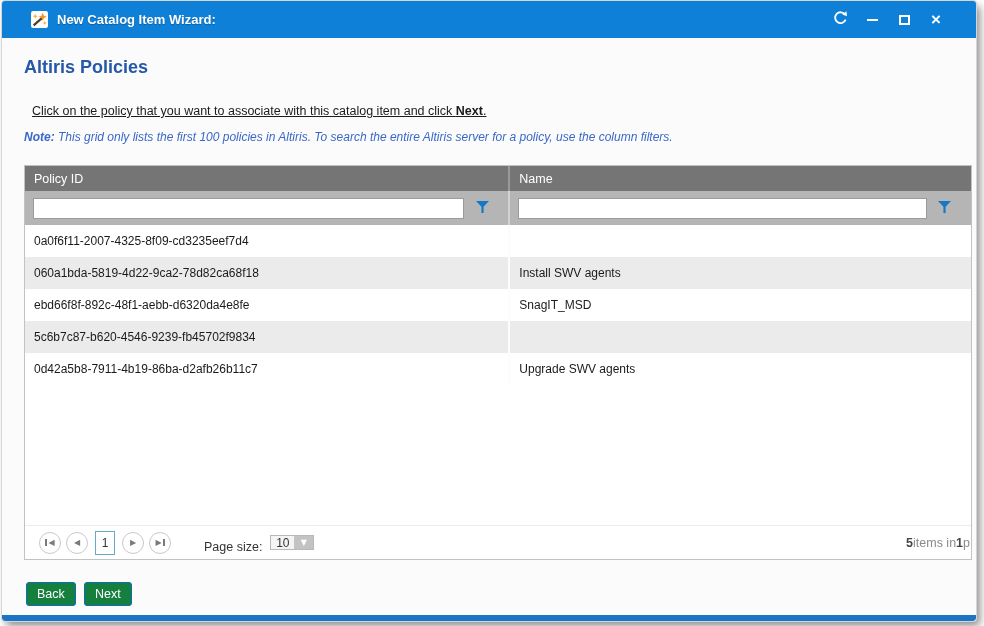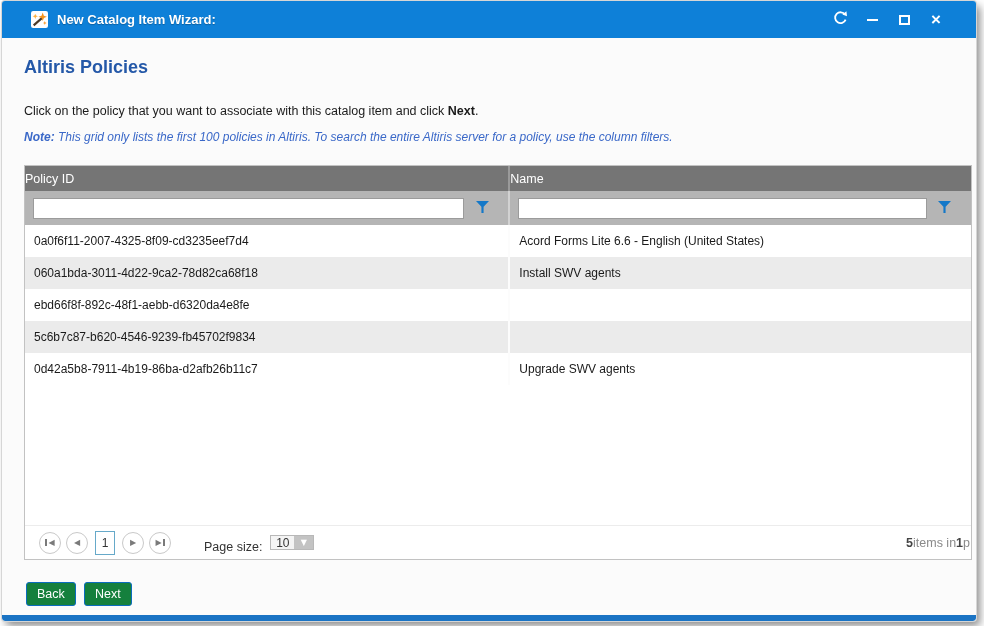--- a/index.html
+++ b/index.html
@@ -39,41 +39,42 @@
   }
   .glyph-min { width: 11px; height: 2px; background: #fff; display: block; }
   .glyph-max { width: 11px; height: 10px; border: 2px solid #fff; display: block; }
   .glyph-close { font-size: 17px; font-weight: bold; line-height: 1; }
   
   .heading {
     position: absolute; left: 22px; top: 56px;
     font-size: 18px; font-weight: bold; color: #2458a8;
   }
   .instruction {
-    position: absolute; left: 22px; top: 103px;
-    font-size: 12.5px; color: #1b1b1b;
+    position: absolute; left: 30px; top: 103px;
+    font-size: 12.5px; color: #1b1b1b; text-decoration: underline;
   }
   .instruction b { font-weight: bold; }
   .note {
     position: absolute; left: 22px; top: 129px;
     font-size: 12px; font-style: italic; color: #3a68c8;
   }
   .note b { font-weight: bold; }
   
   .grid {
     position: absolute; left: 22px; top: 164px;
     width: 948px; height: 395px;
     background: #ffffff;
     border: 1px solid #c2c2c2;
     display: flex; flex-direction: column;
     overflow: hidden;
   }
   .grid-header { display: flex; height: 25px; background: #757575; flex: 0 0 auto; }
   .gh-cell {
     color: #ffffff; font-size: 12.5px; display: flex; align-items: center;
+    padding-left: 9px;
   }
   .gh-cell.c1 { width: 51.3%; border-right: 2px solid #9a9a9a; }
   .gh-cell.c2 { width: 48.7%; }
   .grid-filter { display: flex; height: 34px; background: #b5b5b5; flex: 0 0 auto; }
   .gf-cell { display: flex; align-items: center; padding: 0 8px; }
   .gf-cell.c1 { width: 51.3%; border-right: 2px solid #d2d2d2; }
   .gf-cell.c2 { width: 48.7%; }
   .filter-input {
     flex: 1 1 auto; height: 21px; border: 1px solid #9b9b9b;
     background: #ffffff; font-size: 12px; padding: 0 4px;
@@ -223,28 +224,28 @@
               <polygon points="0,0 12,0 7,5.2 7,11 5,11 5,5.2" fill="#1478c8"></polygon>
             </svg>
           </span>
         </button>
       </div>
     </div>
 
     <div class="grid-rows">
       <div class="grid-row">
         <div class="gr-cell c1">0a0f6f11-2007-4325-8f09-cd3235eef7d4</div>
-        <div class="gr-cell c2">Acord Forms Lite 6.6 - English (United States)</div>
-      </div>
-      <div class="grid-row">
-        <div class="gr-cell c1">060a1bda-3011-4d22-9ca2-78d82ca68f18</div>
+      </div>
+      <div class="grid-row">
+        <div class="gr-cell c1">060a1bda-5819-4d22-9ca2-78d82ca68f18</div>
         <div class="gr-cell c2">Install SWV agents</div>
       </div>
       <div class="grid-row">
         <div class="gr-cell c1">ebd66f8f-892c-48f1-aebb-d6320da4e8fe</div>
+        <div class="gr-cell c2">SnagIT_MSD</div>
       </div>
       <div class="grid-row">
         <div class="gr-cell c1">5c6b7c87-b620-4546-9239-fb45702f9834</div>
       </div>
       <div class="grid-row">
         <div class="gr-cell c1">0d42a5b8-7911-4b19-86ba-d2afb26b11c7</div>
         <div class="gr-cell c2">Upgrade SWV agents</div>
       </div>
     </div>
 

